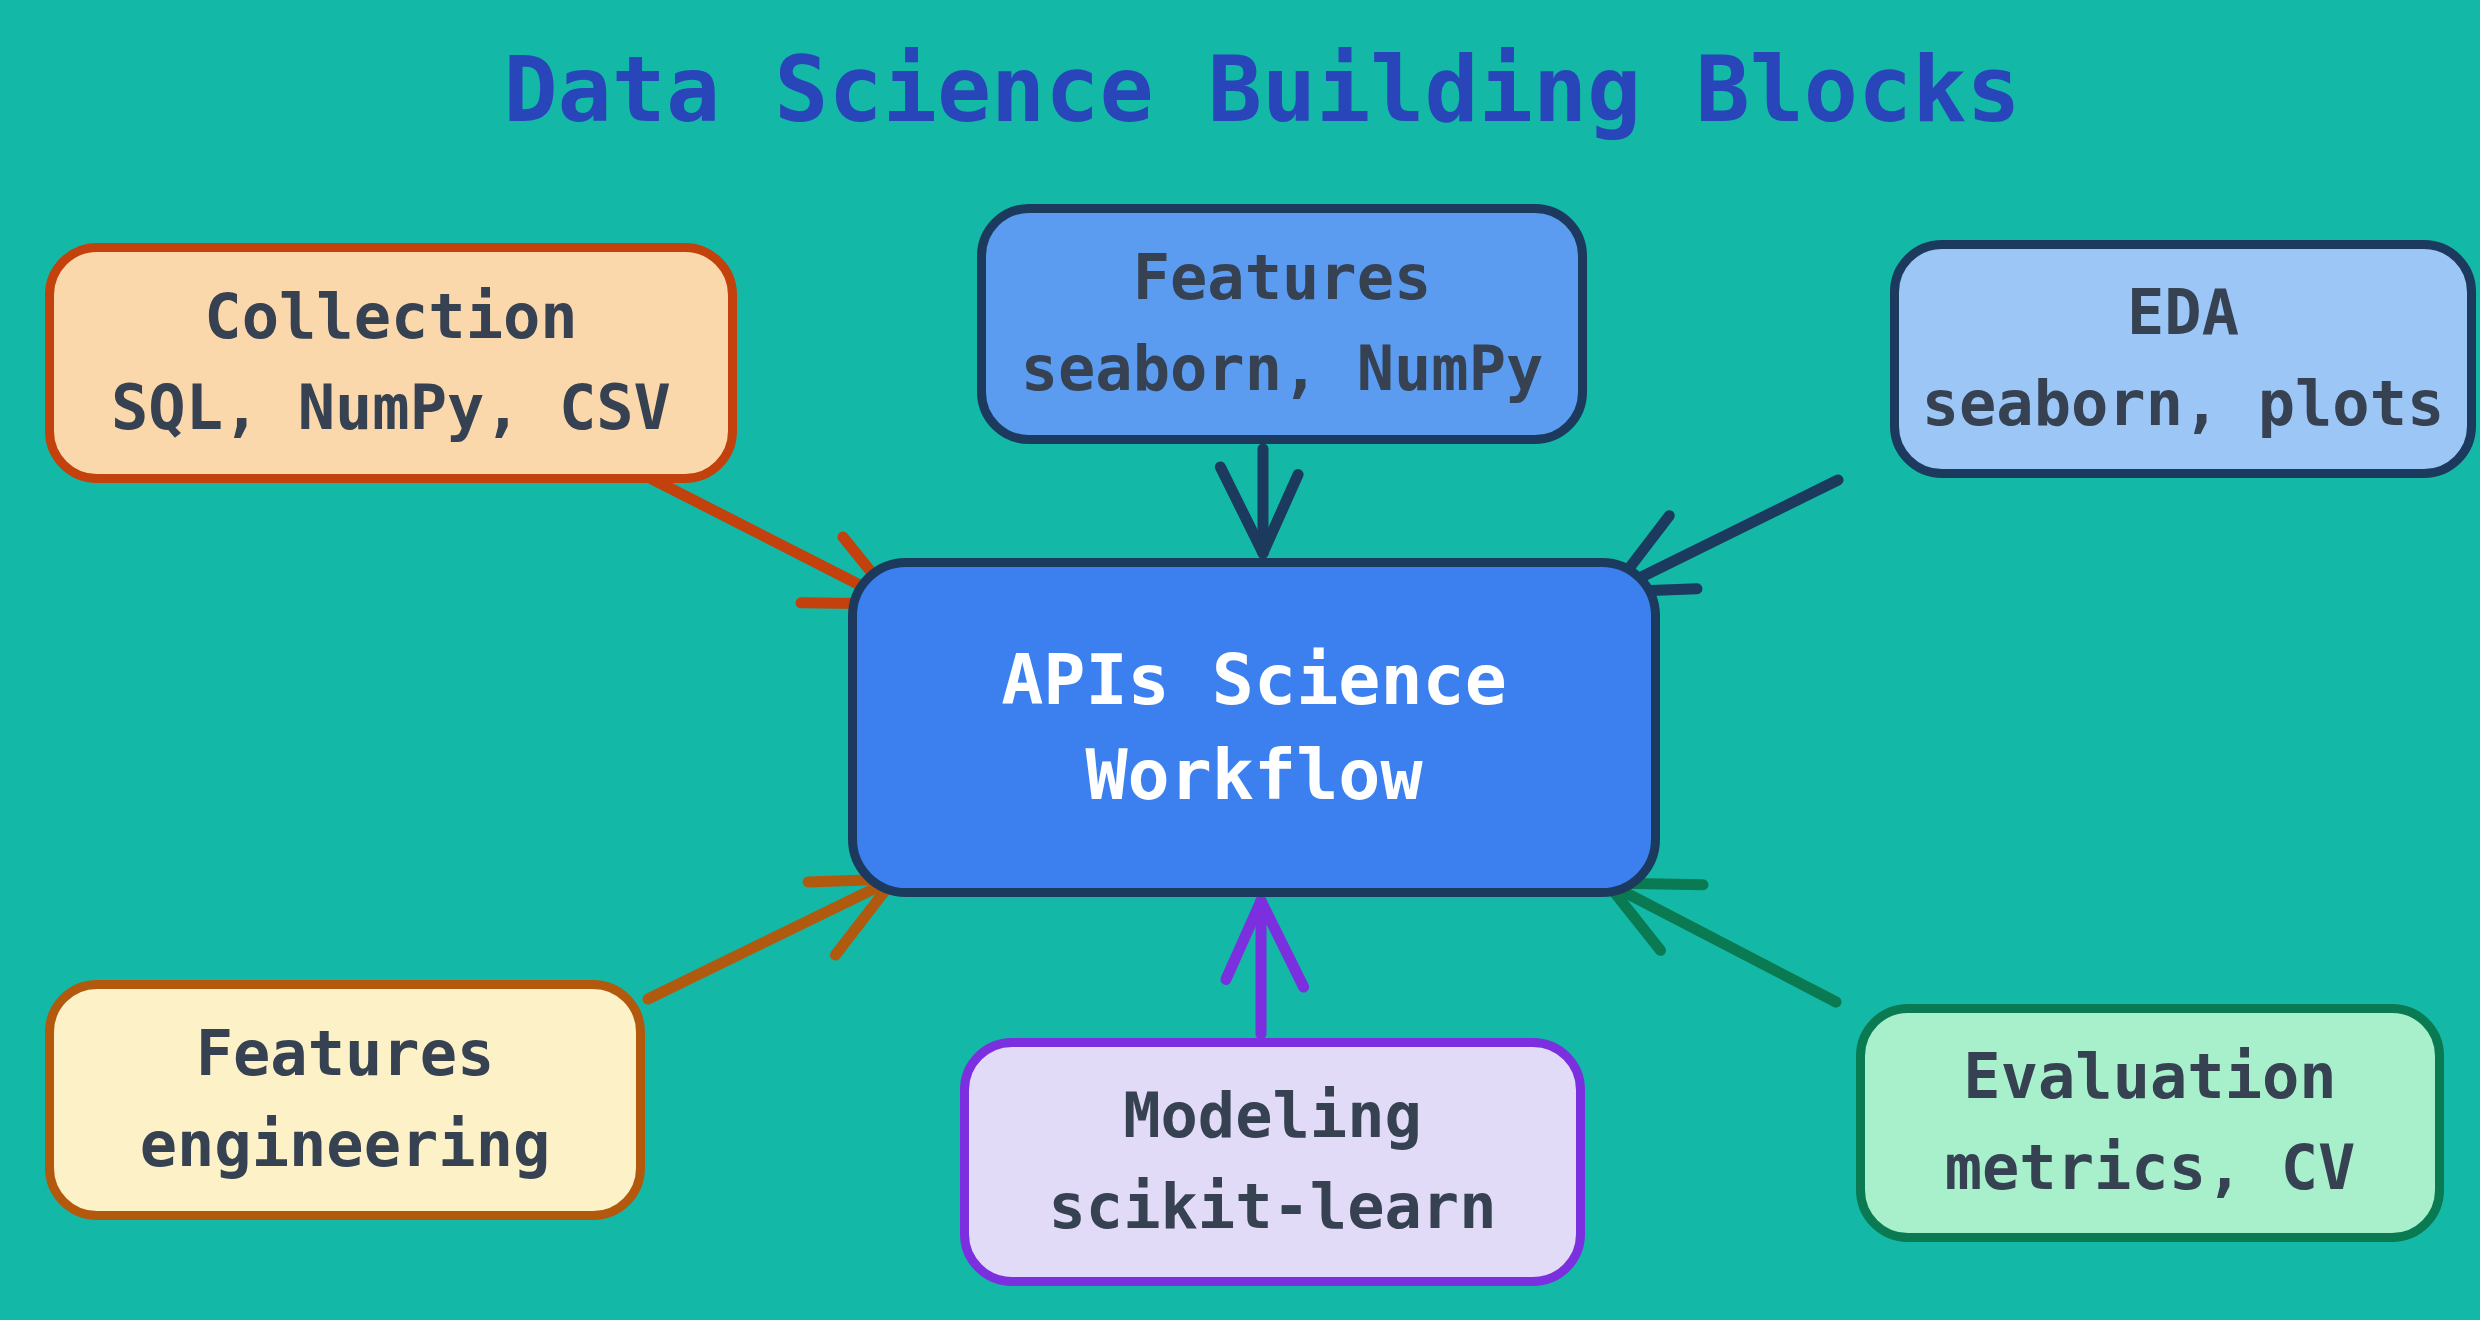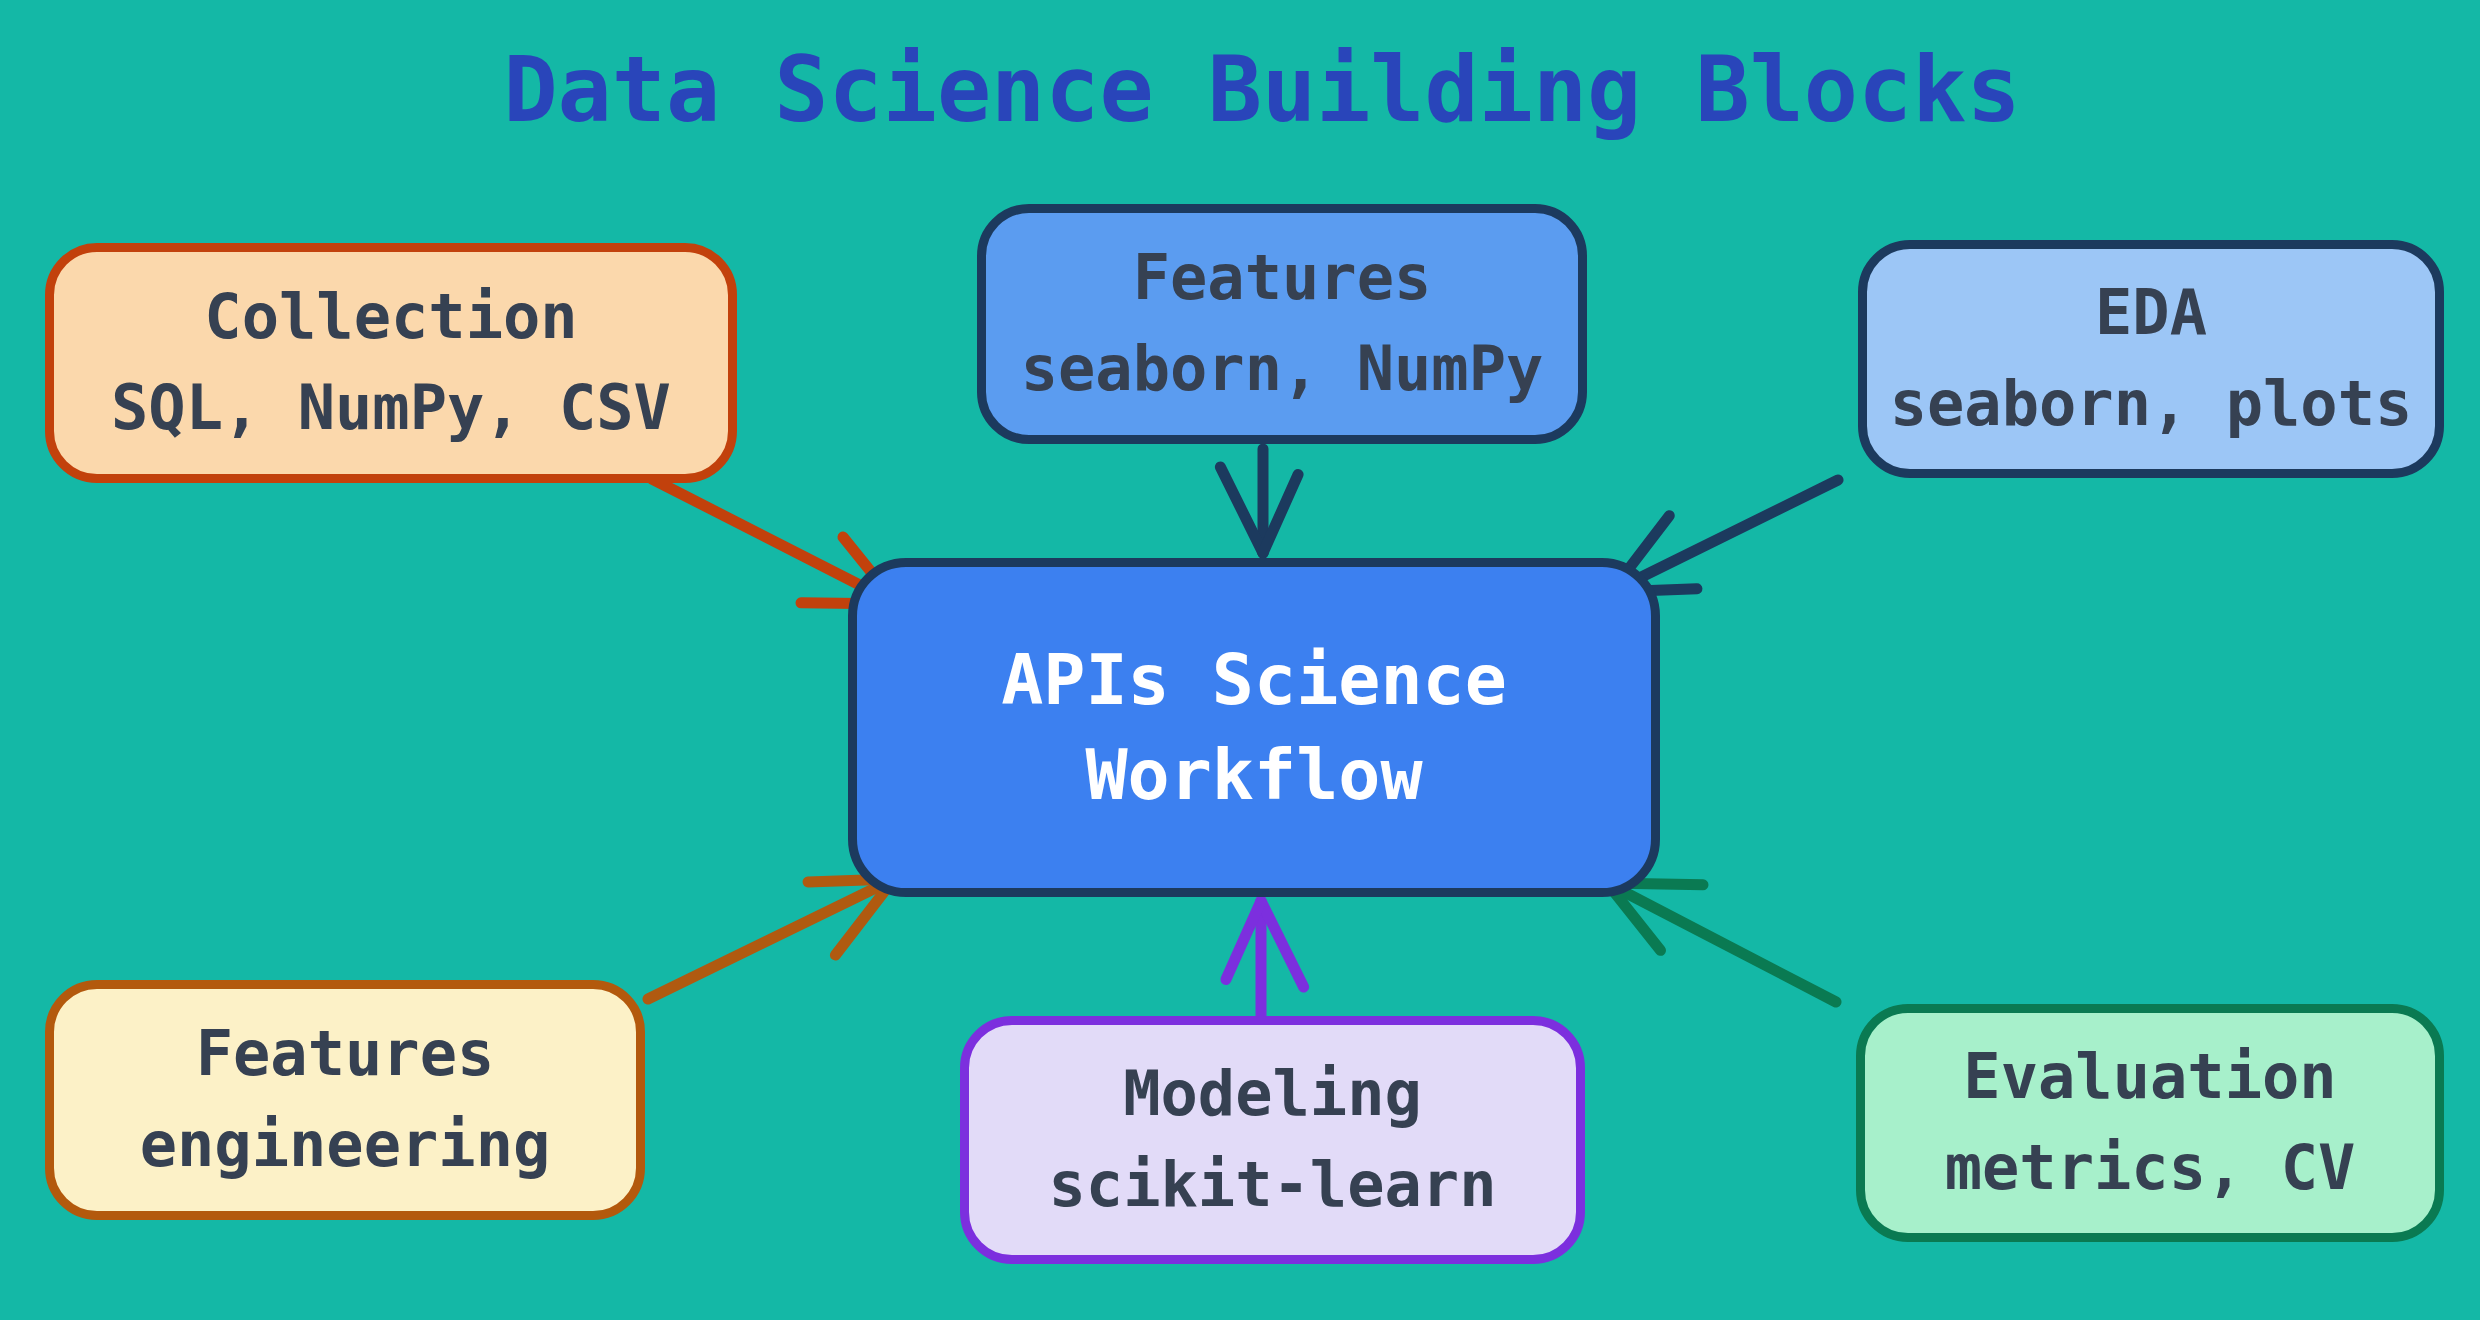--- a/index.html
+++ b/index.html
@@ -40,21 +40,21 @@
     line-height: 1.46;
     text-align: center;
   }
   .node .line { white-space: nowrap; }
   #node-collection { left: 45px;   top: 243px;  width: 692px; height: 240px; }
   #node-wrangling  { left: 977px;  top: 204px;  width: 610px; height: 240px; }
   #node-eda        { left: 1858px; top: 240px;  width: 586px; height: 238px; }
   #node-workflow   { left: 848px;  top: 558px;  width: 812px; height: 339px;
                      font-size: 70px; line-height: 1.35; border-radius: 58px; }
   #node-features   { left: 45px;   top: 980px; width: 600px; height: 240px; }
-  #node-modeling   { left: 960px;  top: 1016px; width: 625px; height: 248px; }
+  #node-modeling   { left: 960px;  top: 1038px; width: 625px; height: 248px; }
   #node-evaluation { left: 1856px; top: 1004px; width: 588px; height: 238px; }
   #arrow-layer {
     position: absolute;
     left: 0; top: 0;
     width: 2480px;
     height: 1320px;
     pointer-events: none;
   }
 </style>
 </head>
@@ -100,21 +100,21 @@
   <div class="node" id="node-collection" style="background: rgb(251, 216, 172); border-color: rgb(194, 65, 12); color: rgb(54, 65, 82);">
     <div class="line">Collection</div>
     <div class="line">SQL, NumPy, CSV</div>
   </div>
 
   <div class="node" id="node-wrangling" style="background: rgb(91, 156, 240); border-color: rgb(28, 58, 94); color: rgb(54, 65, 82);">
     <div class="line">Features</div>
     <div class="line">seaborn, NumPy</div>
   </div>
 
-  <div class="node" id="node-eda" style="background: rgb(156, 198, 246); border-color: rgb(28, 58, 94); color: rgb(54, 65, 82);">
+  <div class="node" id="node-eda" style="background: rgb(156, 198, 246); border-color: rgb(28, 58, 94); color: rgb(54, 65, 82); margin-left: 32px;">
     <div class="line">EDA</div>
     <div class="line">seaborn, plots</div>
   </div>
 
   <div class="node" id="node-workflow" style="background: rgb(60, 128, 240); border-color: rgb(28, 58, 94); color: rgb(255, 255, 255);">
     <div class="line">APIs Science</div>
     <div class="line">Workflow</div>
   </div>
 
   <div class="node" id="node-features" style="background: rgb(252, 241, 199); border-color: rgb(179, 89, 13); color: rgb(54, 65, 82);">

